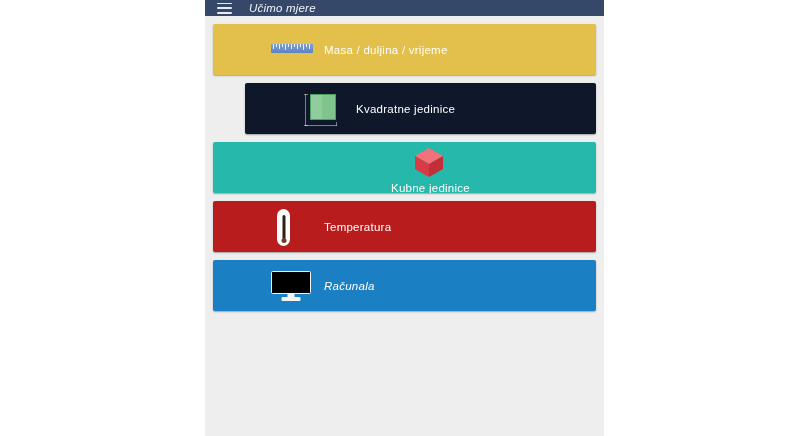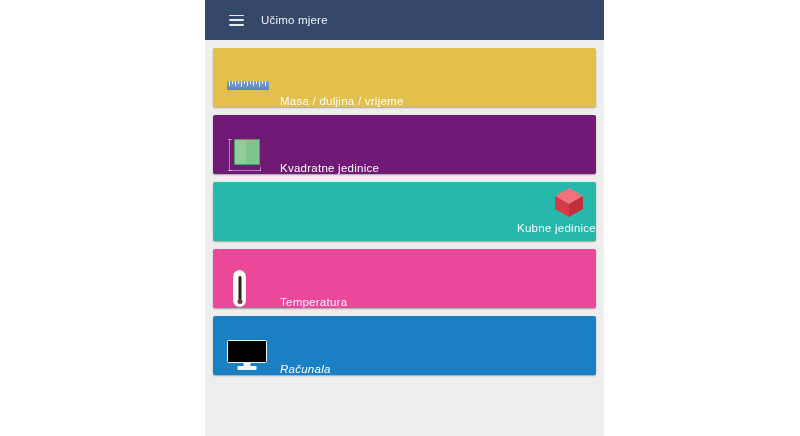--- a/index.html
+++ b/index.html
@@ -19,26 +19,27 @@
     left: 205px;
     top: 0;
     width: 399px;
     height: 436px;
     background: #eeeeee;
     overflow: hidden;
   }
 
   
   #app-bar {
-    height: 40px;
+    height: 16px;
     background: #35486a;
     display: flex;
     align-items: center;
-    padding-left: 24px;
+    padding-left: 12px;
     box-sizing: border-box;
+    font-style: italic;
   }
   #menu-icon {
     width: 15px;
     height: 11px;
     display: flex;
     flex-direction: column;
     justify-content: space-between;
     cursor: pointer;
     flex: 0 0 auto;
   }
@@ -56,28 +57,29 @@
     white-space: nowrap;
   }
 
   
   #card-list {
     padding: 8px 8px 0 8px;
     box-sizing: border-box;
   }
   .card {
     position: relative;
-    height: 59px;
+    height: 51px;
     margin-bottom: 8px;
     border-radius: 2px;
     display: flex;
-    align-items: flex-end;
+    align-items: center;
     box-shadow: 0 1px 2px rgba(0,0,0,0.22), 0 1px 1px rgba(0,0,0,0.12);
     cursor: pointer;
     overflow: hidden;
+    padding-left: 44px;
   }
   .card-icon {
     width: 46px;
     height: 40px;
     margin-left: 13px;
     flex: 0 0 auto;
     position: relative;
   }
   .card-label {
     color: #ffffff;
@@ -261,21 +263,21 @@
           <div class="tick" style="left:26px; height:5px;"></div>
           <div class="tick" style="left:29px; height:3px;"></div>
           <div class="tick" style="left:32px; height:6px;"></div>
           <div class="tick" style="left:35px; height:3px;"></div>
           <div class="tick" style="left:38px; height:5px;"></div>
         </div>
       </div>
       <div class="card-label">Masa / duljina / vrijeme</div>
     </div>
 
-    <div class="card" style="background: #701a75;">
+    <div class="card" style="background: #0f172a; margin-left: 32px;">
       <div class="card-icon">
         <div class="sq-wrap">
           <div class="sq-guide-v"></div>
           <div class="sq-guide-h"></div>
           <div class="sq-cap" style="left:0px;  top:0px;  width:4px; height:1px;"></div>
           <div class="sq-cap" style="left:0px;  top:31px; width:4px; height:1px;"></div>
           <div class="sq-cap" style="left:32px; top:28px; width:1px; height:4px;"></div>
           <div class="sq-box"></div>
         </div>
       </div>
@@ -288,21 +290,21 @@
           <svg width="32" height="32" viewBox="0 0 32 32">
             <polygon points="16,2 30,10 16,18 2,10" fill="#f2717b"></polygon>
             <polygon points="2,10 16,18 16,31 2,23" fill="#d83b45"></polygon>
             <polygon points="30,10 30,23 16,31 16,18" fill="#c22f39"></polygon>
           </svg>
         </div>
       </div>
       <div class="card-label">Kubne jedinice</div>
     </div>
 
-    <div class="card" style="background: #ec4899; margin-top: 8px;">
+    <div class="card" style="background: #b91c1c; margin-top: 8px;">
       <div class="card-icon">
         <div class="thermo">
           <div class="thermo-stem"></div>
           <div class="thermo-bulb"></div>
         </div>
       </div>
       <div class="card-label">Temperatura</div>
     </div>
 
     <div class="card" style="background: rgb(27, 127, 196); font-style: italic;">

